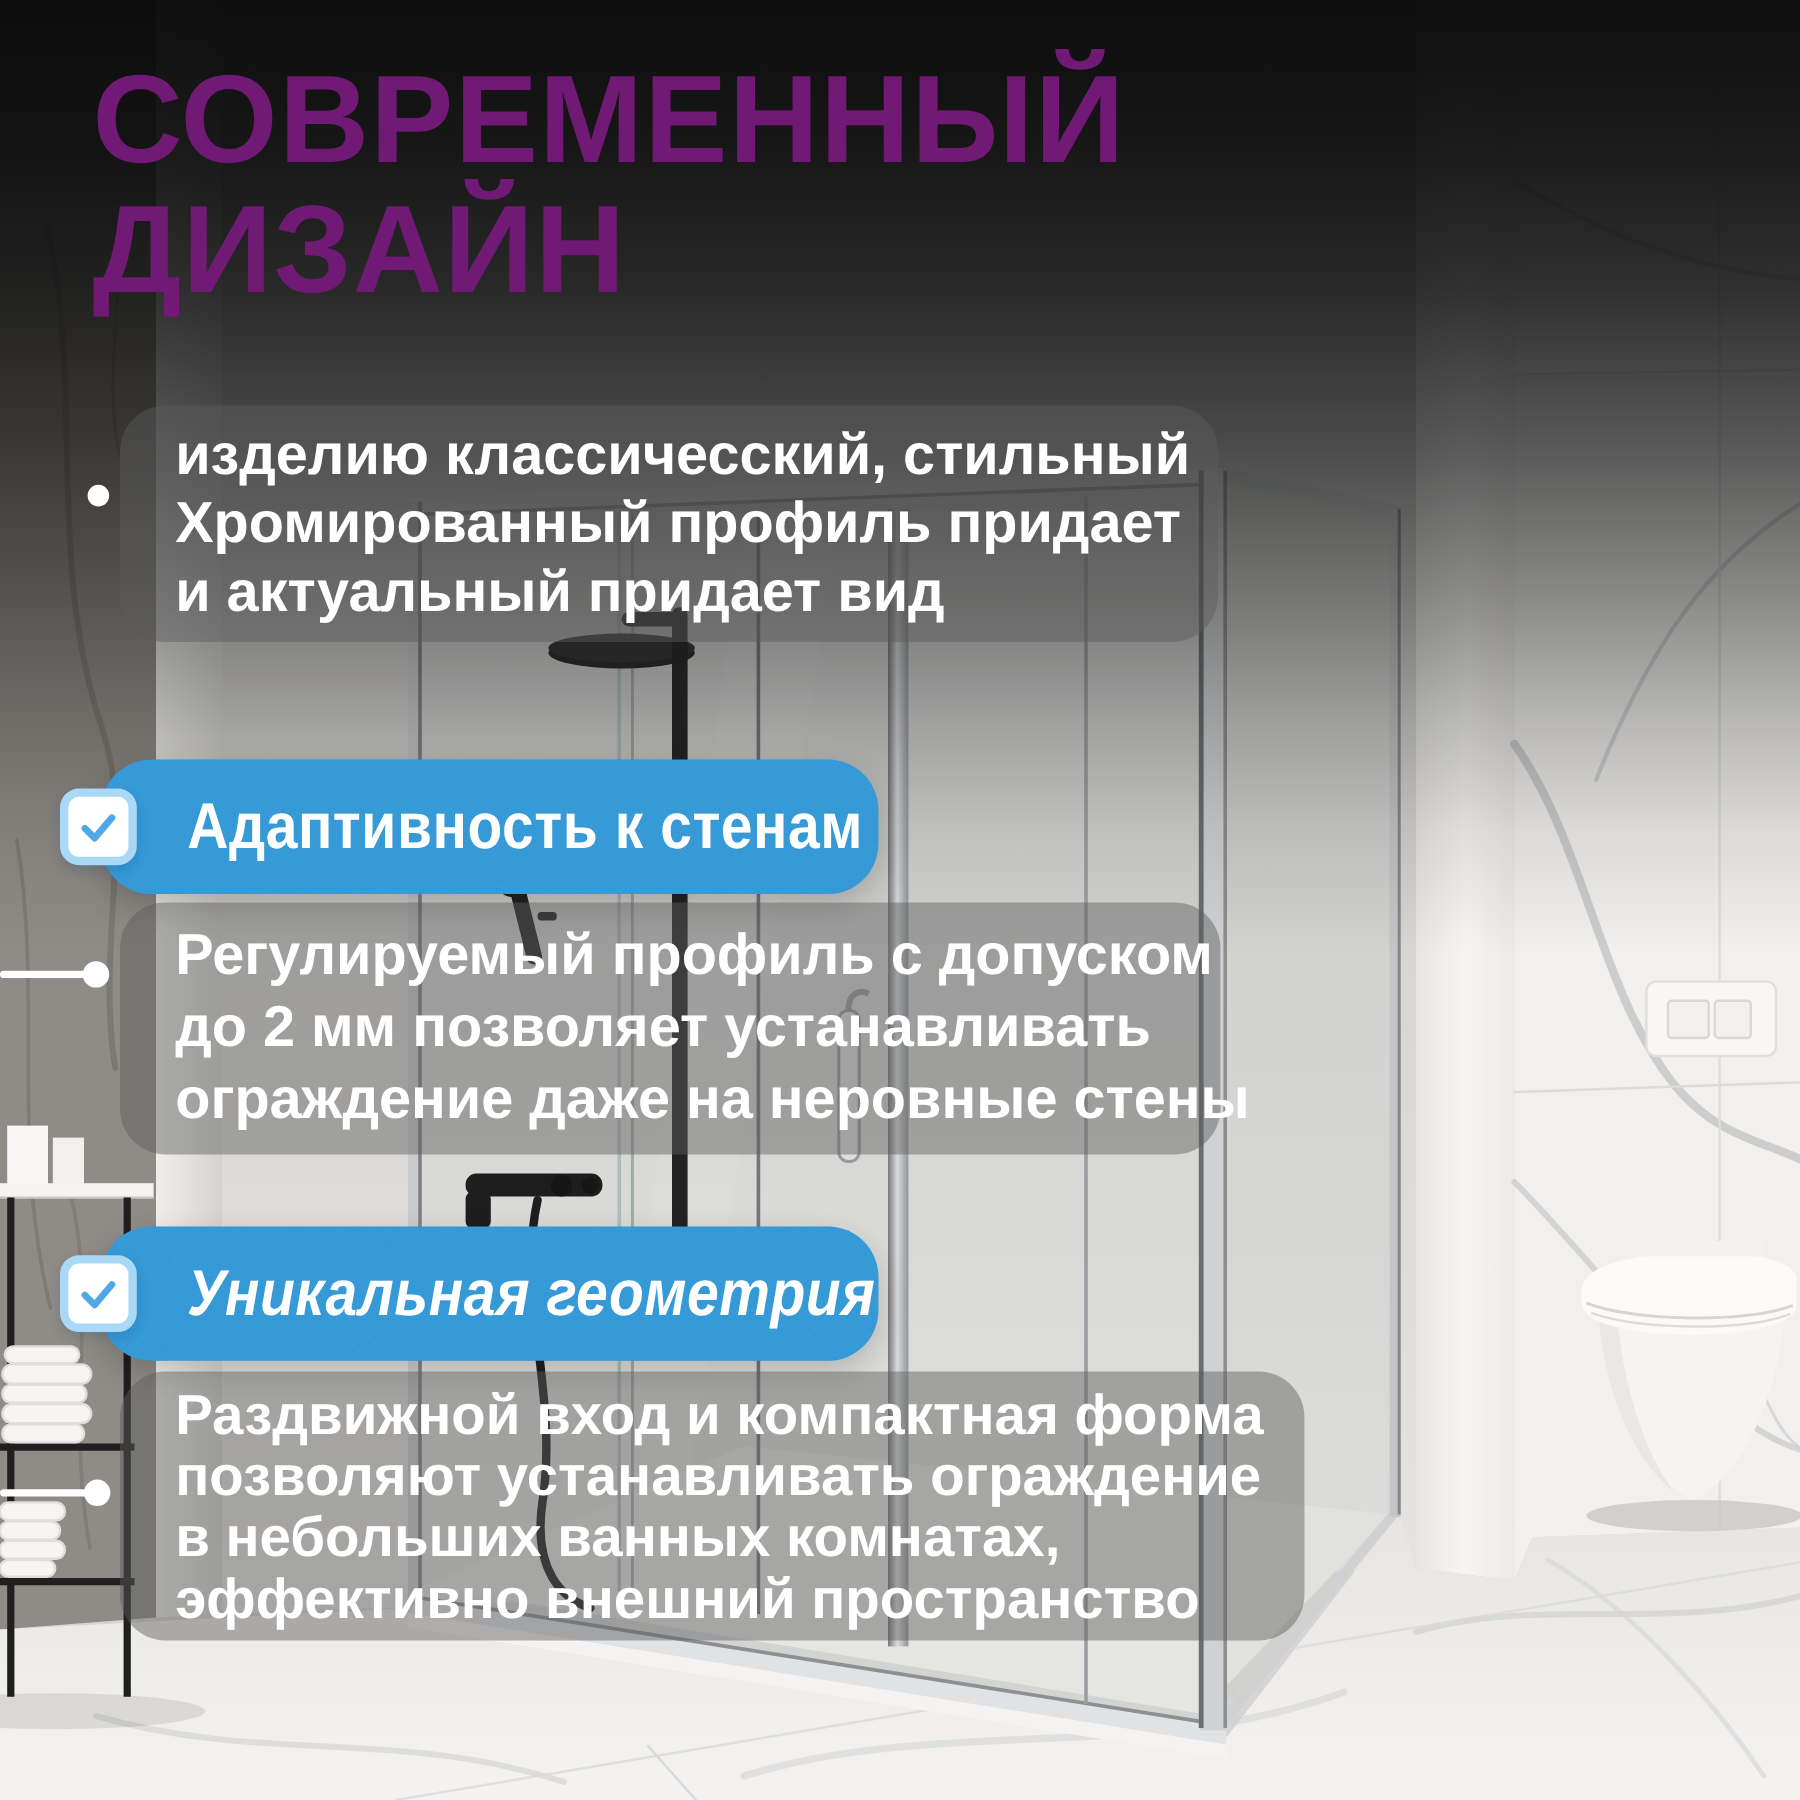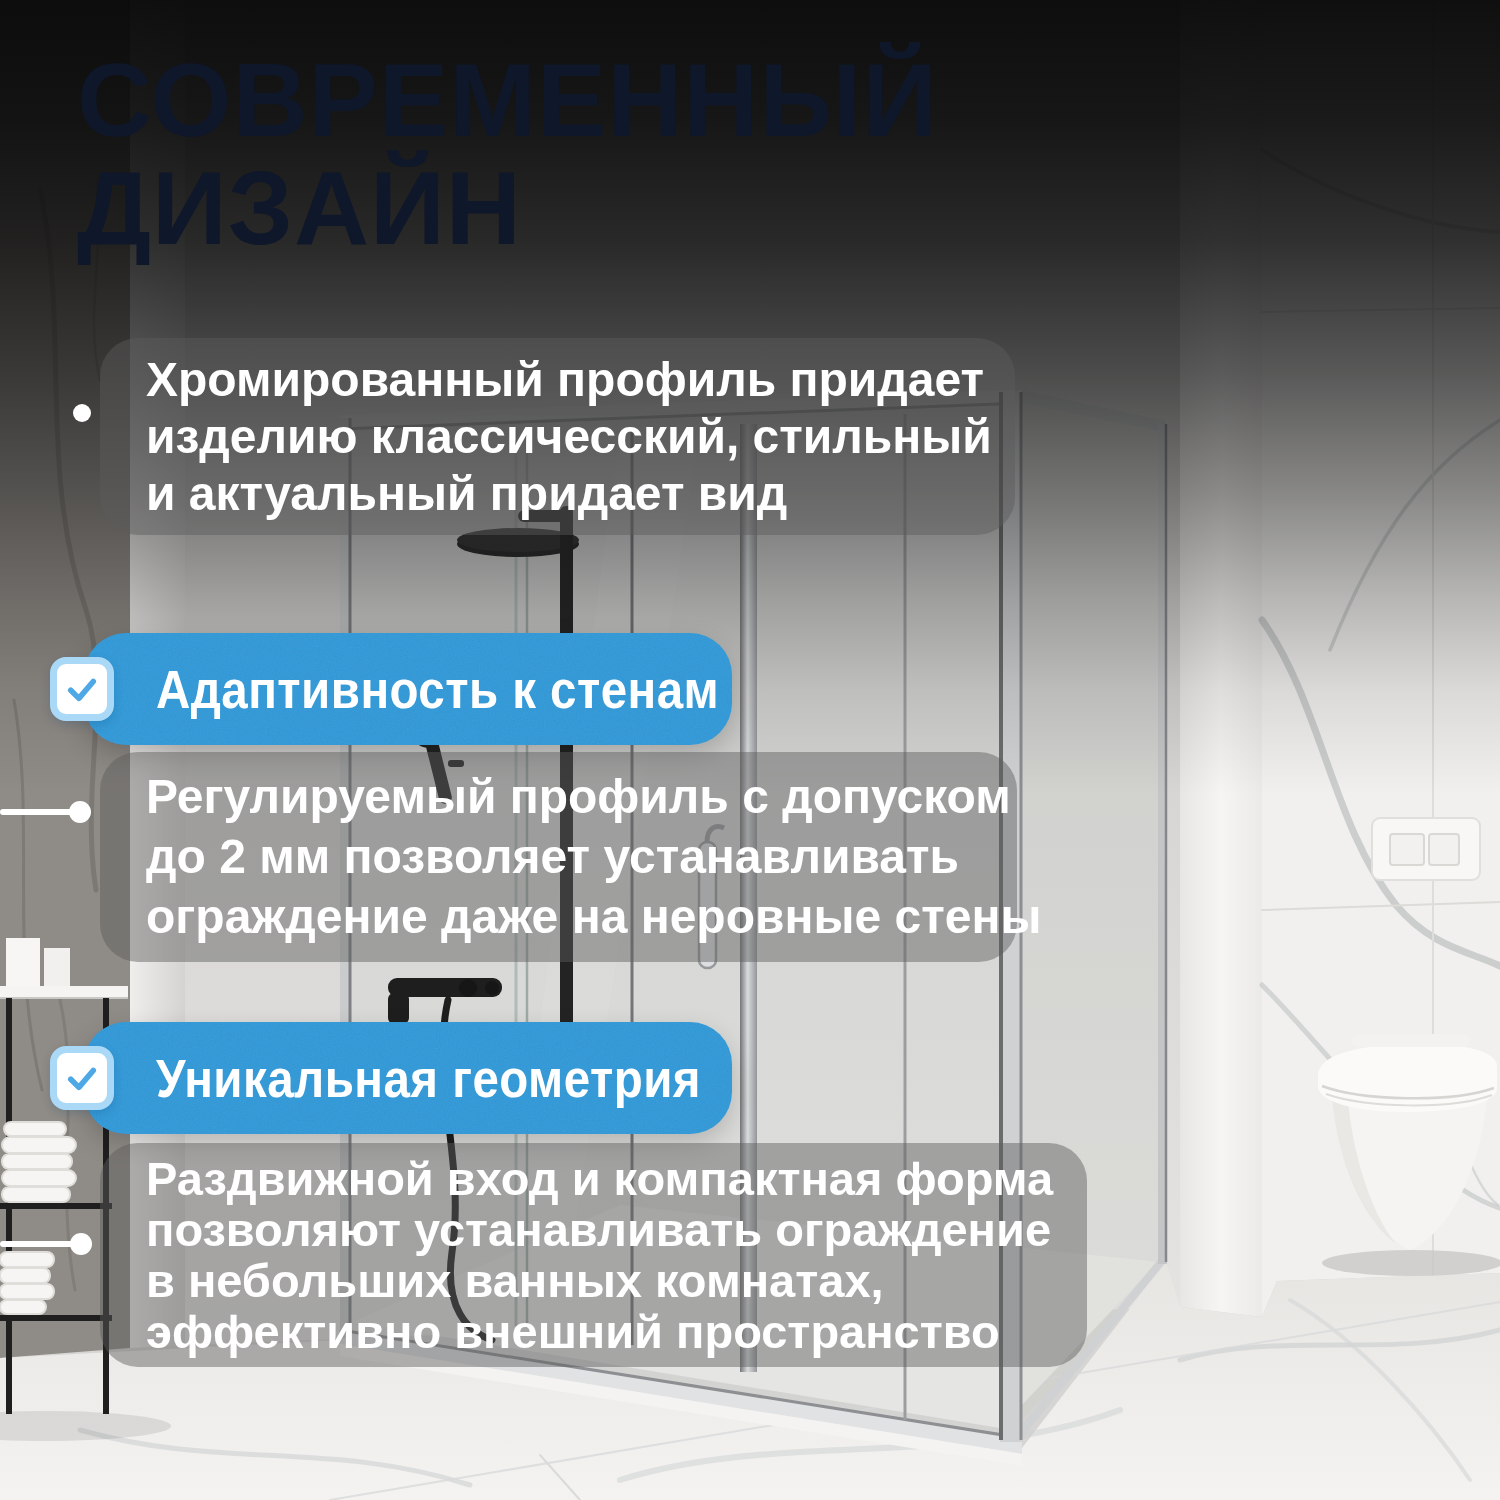--- a/index.html
+++ b/index.html
@@ -11,21 +11,21 @@
   .scene{position:absolute;left:0;top:0;width:1500px;height:1500px;display:block;}
   .top-shade{
     position:absolute;left:0;top:0;width:100%;height:100%;pointer-events:none;
     background:linear-gradient(180deg,
       rgba(8,8,8,0.97) 0%, rgba(10,10,10,0.93) 8%, rgba(14,14,14,0.85) 16%,
       rgba(18,18,18,0.68) 25%, rgba(20,20,20,0.47) 33%, rgba(20,20,20,0.26) 40%,
       rgba(18,18,18,0.10) 46%, rgba(0,0,0,0) 53%);
   }
   .title{
     position:absolute;left:77px;top:46px;margin:0;
-    color:#0f172a;font-weight:700;font-size:104px;line-height:108px;letter-spacing:1px;
+    color:#701a75;font-weight:700;font-size:104px;line-height:108px;letter-spacing:1px;
   }
   .tblock{
     position:absolute;left:100px;box-sizing:border-box;
     background:var(--panel-overlay, rgba(92,92,92,0.46));
     border-radius:38px;color:#ffffff;font-weight:700;
   }
   .tblock .bline{white-space:nowrap;}
   .b1{top:338px;width:915px;padding:13px 46px;font-size:48px;line-height:57px;}
   .b2{top:752px;width:917px;padding:15px 46px;font-size:48px;line-height:60px;}
   .b3{top:1143px;width:987px;padding:10px 46px;font-size:47px;line-height:51px;}
@@ -39,21 +39,21 @@
   .m2{top:801px;} .m2 .mline{width:76px;} .m2 .mdot{left:69px;}
   .m3{top:1233px;} .m3 .mline{width:76px;} .m3 .mdot{left:70px;}
   .badge{
     position:absolute;left:84px;width:648px;height:112px;border-radius:42px;
     background:var(--badge-blue,#2491d3);
     display:flex;align-items:center;padding-left:72px;box-sizing:border-box;
     box-shadow:0 10px 26px rgba(0,0,0,0.18);
   }
   .badge-bg{position:absolute;inset:0;border-radius:inherit;overflow:hidden;pointer-events:none;}
   .badge-bg svg{width:100%;height:100%;display:block;}
-  .badge1{top:633px;} .badge2{top:1022px;}
+  .badge1{top:633px;} .badge2{top:1022px;font-style:italic;}
   .badge-label{
     position:relative;color:#ffffff;font-weight:700;font-size:54px;white-space:nowrap;
     transform:scaleX(0.88);transform-origin:left center;letter-spacing:0.5px;
   }
   .checkbox{
     position:absolute;left:-34px;top:50%;transform:translateY(-50%);
     width:50px;height:50px;background:#ffffff;
     border:7px solid var(--checkbox-border,#a9d9f7);border-radius:16px;
     display:flex;align-items:center;justify-content:center;
     box-shadow:0 4px 10px rgba(0,60,110,0.18);
@@ -216,22 +216,22 @@
 
   <div class="top-shade"></div>
 
   <h1 class="title">
     <span>СОВРЕМЕННЫЙ</span><br>
     <span>ДИЗАЙН</span>
   </h1>
 
   <div class="bullet"></div>
   <div class="tblock b1">
+    <div class="bline">изделию классичесский, стильный</div>
     <div class="bline">Хромированный профиль придает</div>
-    <div class="bline">изделию классичесский, стильный</div>
     <div class="bline">и актуальный придает вид</div>
   </div>
 
   <div class="badge badge1">
     <div class="badge-bg">
       <svg>
           <defs>
             <filter id="noiseA">
               <feTurbulence type="fractalNoise" baseFrequency="0.9" numOctaves="2" stitchTiles="stitch"></feTurbulence>
               <feColorMatrix type="matrix" values="0 0 0 0 1  0 0 0 0 1  0 0 0 0 1  0.45 0.45 0.45 0 0"></feColorMatrix>

